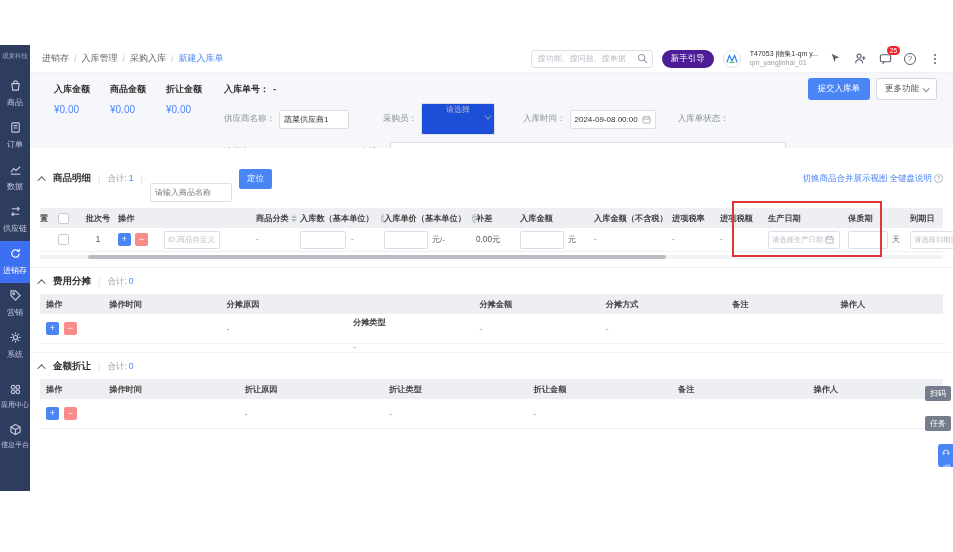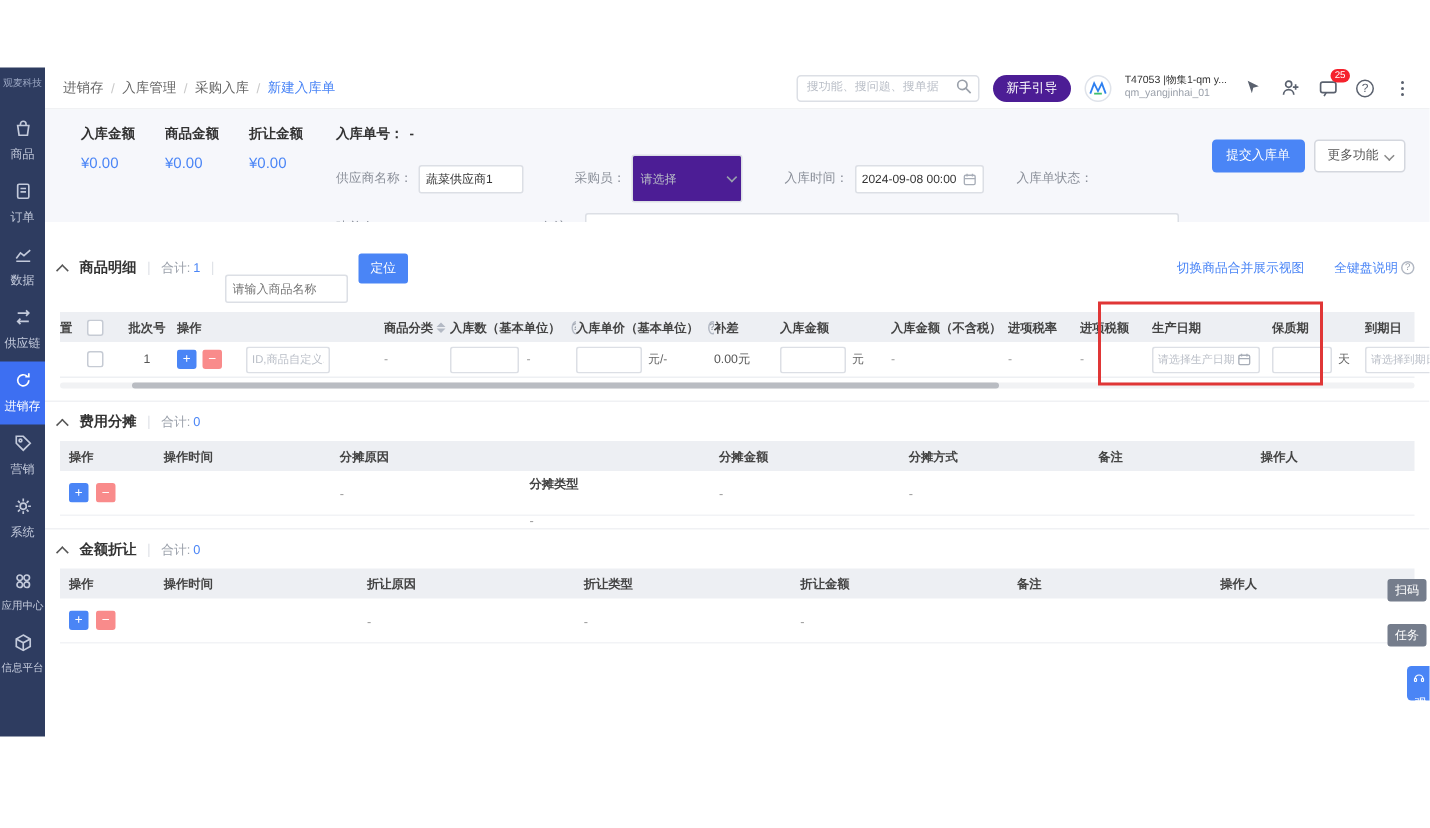--- a/index.html
+++ b/index.html
@@ -48,39 +48,39 @@
   .stat { text-align:left; }
   .stat .sl { font-size:9px; font-weight:bold; color:#333; }
   .stat .sv { font-size:10px; color:#4a85f6; margin-top:8px; }
   .formarea { margin-left:22px; padding-top:0; font-size:8.5px; color:#888; flex:1; min-width:0; }
   .orderno { font-size:9px; font-weight:bold; color:#333; }
   .orderno b { margin-left:4px; font-weight:bold; }
   .frow { display:flex; align-items:center; margin-top:7px; gap:4px; }
   .flabel { color:#8a8f99; white-space:nowrap; }
   .fval { color:#333; }
   .tinput { height:19px; border:1px solid #dcdfe5; border-radius:2px; background:#fff; font-size:8px; color:#333; padding:0 4px; font-family:inherit; outline:none; }
-  .selectbox { width:74px; height:32px; border:1px solid #dcdfe5; border-radius:2px; background:#4c1d95; display:flex; align-items:center; padding:0 5px; color:#b9bec7; font-size:8px; cursor:pointer; }
+  .selectbox { width:74px; height:32px; border:1px solid #dcdfe5; border-radius:2px; background:#1d4ed8; display:flex; align-items:center; padding:0 5px; color:#b9bec7; font-size:8px; cursor:pointer;flex-direction:column; }
   .selectbox .caret { margin-left:auto; width:5px; height:5px; border-right:1px solid #98a0ac; border-bottom:1px solid #98a0ac; transform:rotate(45deg) translateY(-2px); }
   .datebox { height:19px; border:1px solid #dcdfe5; border-radius:2px; background:#fff; display:flex; align-items:center; padding:0 4px; gap:4px; font-size:8px; color:#333; cursor:pointer; }
   .cal-icon svg { width:9px; height:9px; stroke:#a8aeb8; fill:none; stroke-width:1; display:block; }
   .remark-input { width:396px; }
-  .band-actions { position:absolute; right:16px; top:20px; display:flex; gap:6px; }
+  .band-actions { position:absolute; right:16px; top:5px; display:flex; gap:6px; }
   .btn-primary { background:#4a85f6; color:#fff; border:none; border-radius:3px; font-size:8.5px; padding:4px 10px; cursor:pointer; font-family:inherit; }
   .btn-plain { background:#fff; color:#555; border:1px solid #d4d7de; border-radius:3px; font-size:8.5px; padding:4px 8px; cursor:pointer; display:flex; align-items:center; gap:4px; font-family:inherit; }
   .btn-plain .caret { width:5px; height:5px; border-right:1px solid #888; border-bottom:1px solid #888; transform:rotate(45deg) translateY(-1px); }
 
   
   .content { flex:1; background:#fff; overflow:hidden; position:relative; }
   .sec-head { display:flex; align-items:center; gap:7px; padding:7px 10px 6px; font-size:9.5px; }
   .collapse-caret { width:6px; height:6px; border-left:1.4px solid #555; border-top:1.4px solid #555; transform:rotate(45deg) translateY(2px); cursor:pointer; flex-shrink:0; }
   .sec-title { font-weight:bold; color:#333; }
   .divider { color:#e0e3e8; }
   .total { color:#9aa0aa; font-size:8.5px; }
   .total b { color:#4a85f6; font-weight:normal; margin-left:2px; }
-  .sec-links { margin-left:auto; display:flex; gap:20px; align-items:center; font-size:8.5px; color:#4a85f6; }
+  .sec-links { margin-left:auto; display:flex; gap:2px; align-items:center; font-size:8.5px; color:#4a85f6; }
   .qmark { display:inline-flex; width:9px; height:9px; border:1px solid #b3b9c4; border-radius:50%; color:#9aa0aa; font-size:6.5px; align-items:center; justify-content:center; margin-left:2px; vertical-align:middle; }
   .locate-btn { background:#4a85f6; color:#fff; border:none; border-radius:2px; font-size:8.5px; padding:4px 8px; cursor:pointer; font-family:inherit; }
   .small-search { width:82px; height:19px;margin-top:28px; }
 
   
   .prod-table { position:relative; padding:0 10px; }
   .pt-row { display:flex; align-items:center; }
   .pt-head { background:#edeff3; height:20px; font-size:8.2px; font-weight:bold; color:#444; }
   .pt-data { height:24px; border-bottom:1px solid #eef0f3; font-size:8.2px; color:#999; }
   .ptc { padding-right:4px; display:flex; align-items:center; flex-shrink:0; overflow:hidden; white-space:nowrap; }

